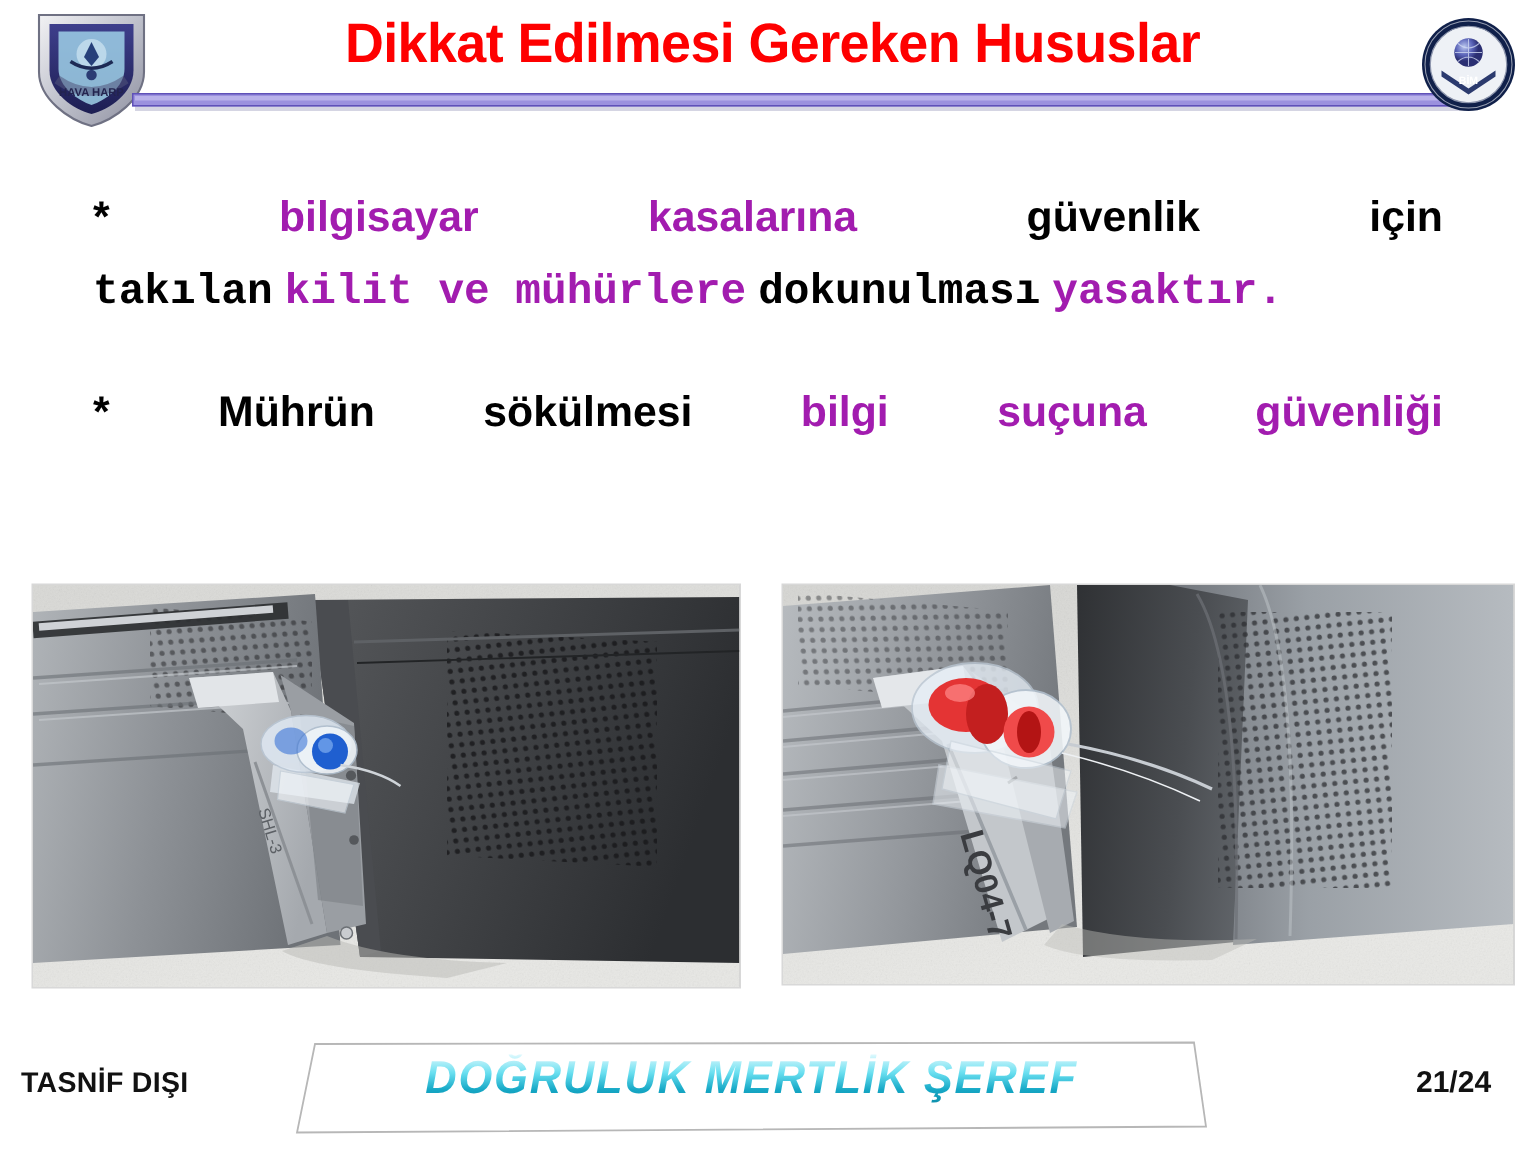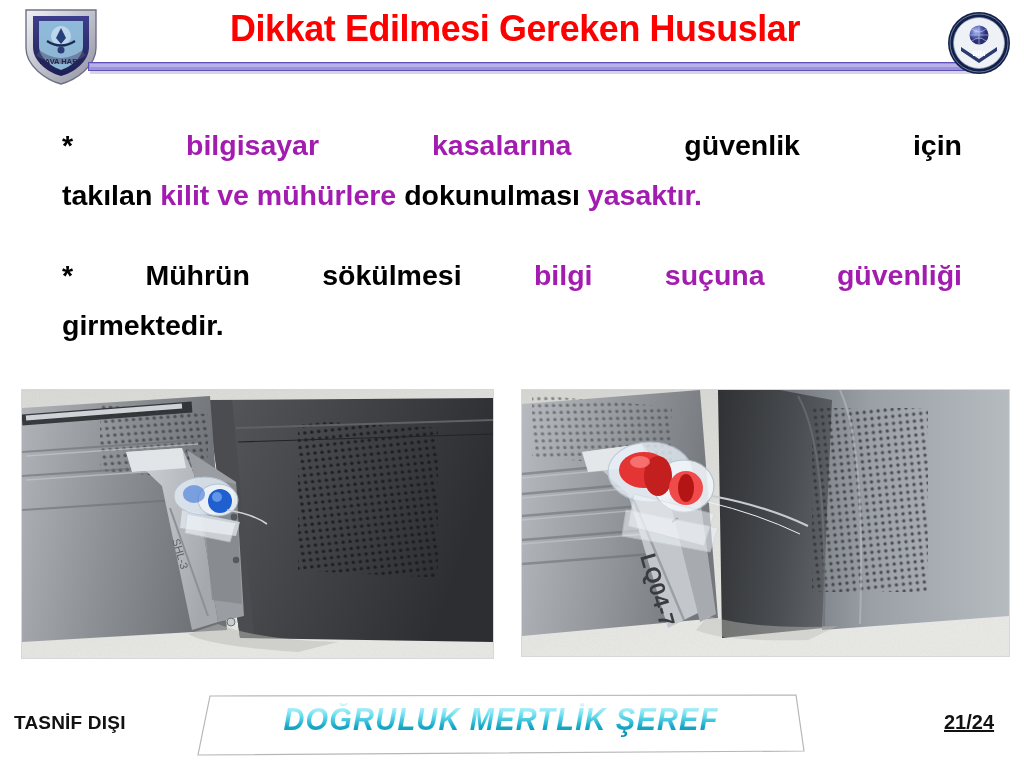--- a/index.html
+++ b/index.html
@@ -80,21 +80,21 @@
     margin: 0 0 30px 0;
   }
   .para:last-child { margin-bottom: 0; }
   .para .blue { color: #a21caf; }
   .line {
     display: flex;
     justify-content: space-between;
     white-space: nowrap;
   }
   .line.last { justify-content: flex-start; }
-  .line.last > span { margin-right: 0; }
+  .line.last > span { margin-right: 0; font-family: Liberation Mono, monospace; }
   .line > span { display: inline-block; }
 
   
   .photo {
     position: absolute;
     overflow: hidden;
     background: #cfcfcf;
     box-shadow: 0 0 0 1px #d8d8d8;
   }
   #photo-left  { left: 22px;  top: 390px; width: 471px; height: 268px; }
@@ -113,21 +113,20 @@
     white-space: nowrap;
   }
   #footer-page-number {
     position: absolute;
     left: 944px;
     top: 711px;
     font-size: 20px;
     font-weight: bold;
     color: #121212;
     white-space: nowrap;
-    text-decoration: underline;
   }
   #motto-banner {
     position: absolute;
     left: 196px;
     top: 693px;
     width: 610px;
     height: 65px;
   }
   #motto-banner .banner-shape {
     position: absolute;
@@ -235,23 +234,20 @@
     </div>
     <div class="para">
       <div class="line">
         <span>*</span>
         <span>Mührün</span>
         <span>sökülmesi</span>
         <span class="blue">bilgi</span>
         <span class="blue">suçuna</span>
         <span class="blue">güvenliği</span>
       </div>
-      <div class="line last">
-        <span>girmektedir.</span>
-      </div>
     </div>
   </div>
 
 <div class="photo" id="photo-left">
   <svg viewBox="0 0 471 268" xmlns="http://www.w3.org/2000/svg">
     <defs>
       <linearGradient id="floorL" x1="0" y1="0" x2="0.4" y2="1">
         <stop offset="0%" stop-color="#d9d9d6"></stop>
         <stop offset="100%" stop-color="#e8e8e5"></stop>
       </linearGradient>

